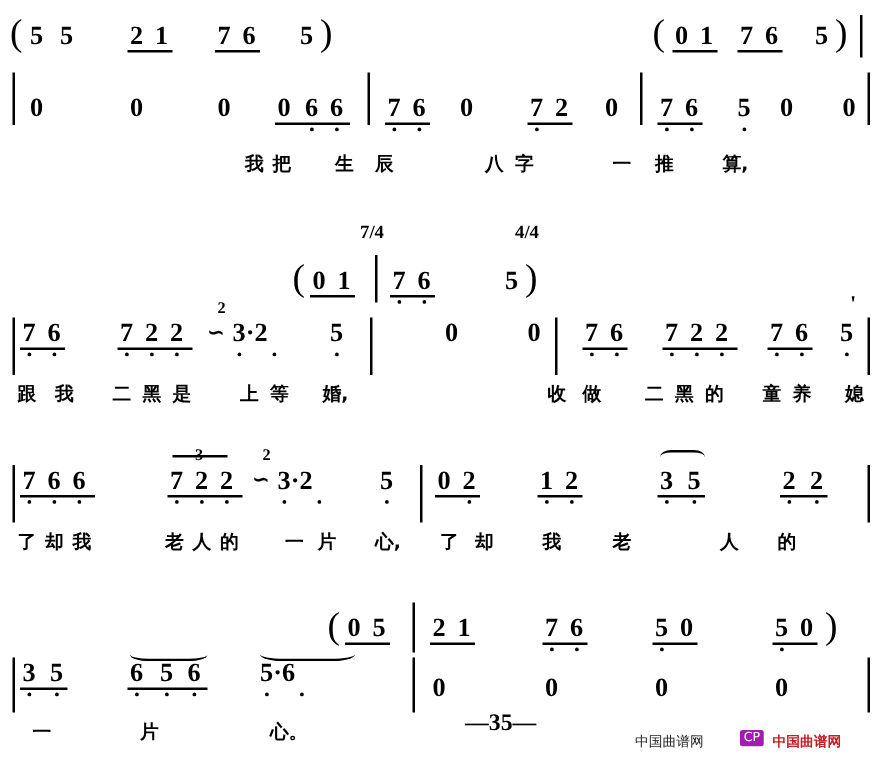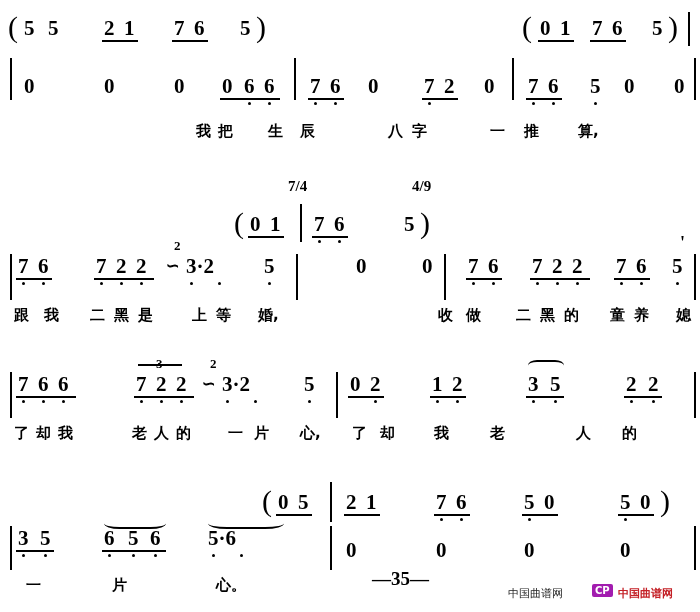--- a/index.html
+++ b/index.html
@@ -95,21 +95,21 @@
     font-family: "DejaVu Sans", sans-serif;
     font-size: 11px;
     color: #222;
   }
   .footer-logo {
     position: absolute;
     background: #a21caf;
     color: #fff;
     font-family: "DejaVu Sans", sans-serif;
     font-size: 10px;
-    font-weight: bold;
+    font-weight: normal;
     padding: 1px 3px;
     border-radius: 2px;
   }
   .footer-red {
     position: absolute;
     font-family: "DejaVu Sans", sans-serif;
     font-size: 11px;
     color: #c42026;
     font-weight: bold;
   }
@@ -194,21 +194,21 @@
   <span class="g lyr" style="left:218px; top:124px;">把</span>
   <span class="g lyr" style="left:268px; top:124px;">生</span>
   <span class="g lyr" style="left:300px; top:124px;">辰</span>
   <span class="g lyr" style="left:388px; top:124px;">八</span>
   <span class="g lyr" style="left:412px; top:124px;">字</span>
   <span class="g lyr" style="left:490px; top:124px;">一</span>
   <span class="g lyr" style="left:524px; top:124px;">推</span>
   <span class="g lyr" style="left:578px; top:124px;">算,</span>
 
   <span class="meter" style="left:288px; top:178px;">7/4</span>
-  <span class="meter" style="left:412px; top:178px;">4/9</span>
+  <span class="meter" style="left:412px; top:178px;">4/4</span>
 
   <span class="g paren" style="left:234px; top:208px;">(</span>
   <span class="g num" style="left:250px; top:214px;">0</span>
   <span class="g num" style="left:270px; top:214px;">1</span>
   <span class="beamline" style="left:248px; top:236px; width:36px;"></span>
   <span class="bar" style="left:300px; top:204px; height:38px;"></span>
   <span class="g num" style="left:314px; top:214px;">7</span>
   <span class="g num" style="left:334px; top:214px;">6</span>
   <span class="beamline" style="left:312px; top:236px; width:36px;"></span>
   <span class="dot" style="left:318px; top:240px;"></span>

